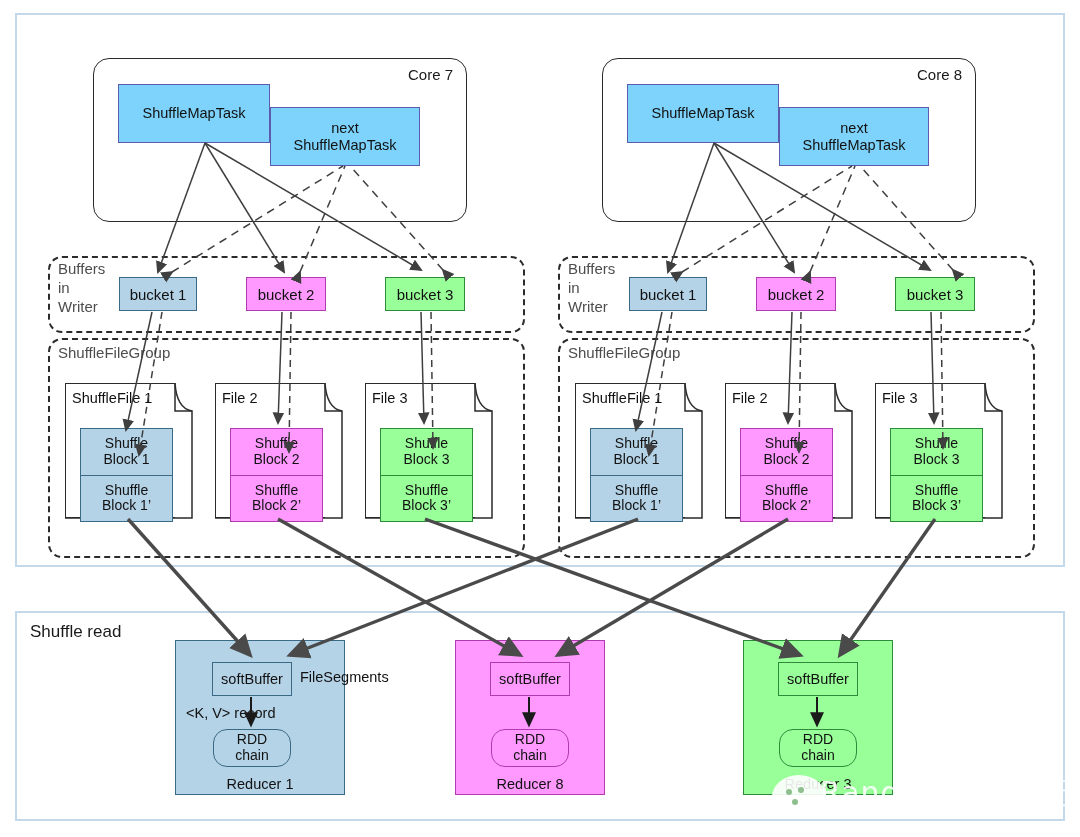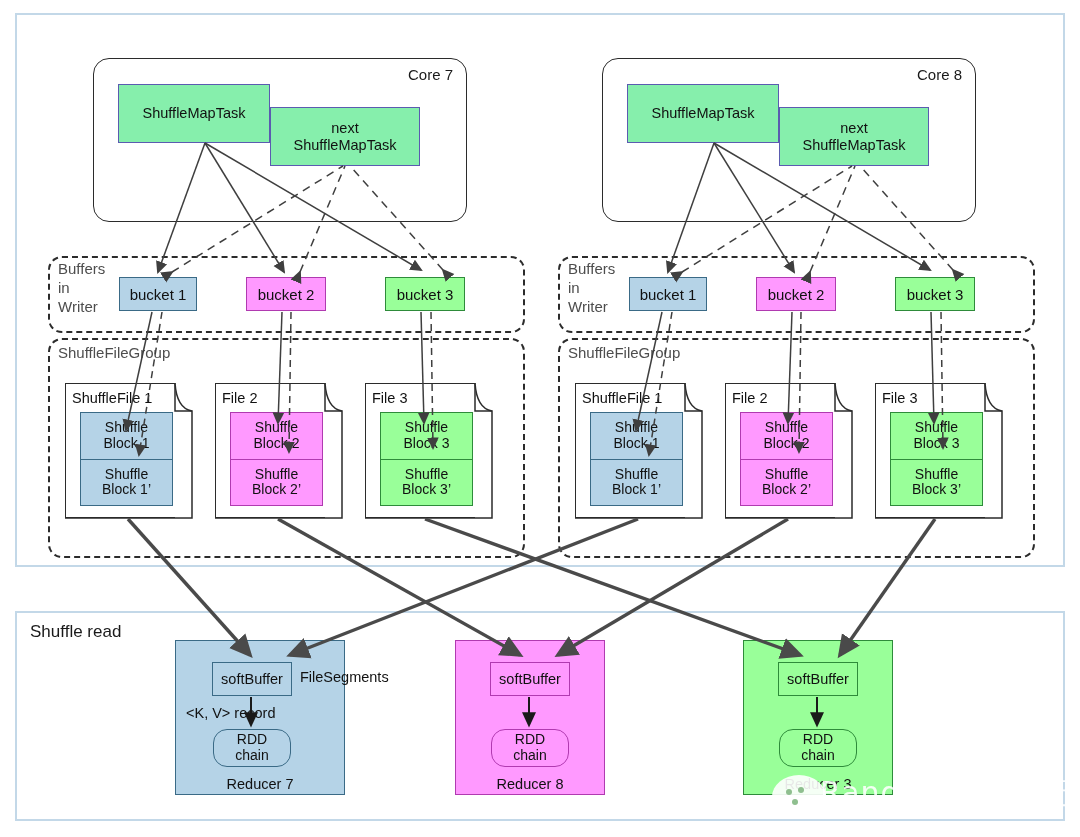--- a/index.html
+++ b/index.html
@@ -10,39 +10,39 @@
 
   
   .panel { border:2px solid #c3d8e8; background:transparent; }
   .panel-title { position:absolute; font-size:17px; color:#1a1a1a; white-space:nowrap; }
 
   
   .core-box { border:1.5px solid #2b2b2b; border-radius:16px; background:#fff; }
   .core-label { position:absolute; font-size:15px; color:#1a1a1a; }
 
   
-  .task { border:1.5px solid #5b5bb0; background:#86efac; color:#111; font-size:14.5px;
+  .task { border:1.5px solid #5b5bb0; background:#7dd3fc; color:#111; font-size:14.5px;
           display:flex; align-items:center; justify-content:center; text-align:center; line-height:1.15; }
 
   
   .dashgroup { border:2px dashed #2b2b2b; border-radius:14px; background:transparent; }
   .dash-label { position:absolute; font-size:15px; color:#4d4d4d; line-height:1.25; white-space:pre-line; }
 
   
   .bucket { font-size:15px; display:flex; align-items:center; justify-content:center;
             border:1.5px solid #3a6a86; background:#b5d3e7; color:#111; }
   .bucket.b2 { border-color:#b03ab0; background:#ff99ff; }
   .bucket.b3 { border-color:#2e8b3a; background:#99ff99; }
 
   
   .file { background:#fff; border:1.5px solid #2b2b2b; border-right:none; }
   .file-label { position:absolute; font-size:14.5px; color:#111; }
 
   
-  .blockstack { border:1.5px solid #3a6a86; background:#b5d3e7; }
+  .blockstack { border:1.5px solid #3a6a86; background:#b5d3e7;margin-top:16px; }
   .blockstack.p { border-color:#b03ab0; background:#ff99ff; }
   .blockstack.g { border-color:#2e8b3a; background:#99ff99; }
   .blockcell { font-size:14px; text-align:center; line-height:1.12; color:#111;
                display:flex; align-items:center; justify-content:center; white-space:pre-line; }
   .blockdiv { border-top:1.5px solid #3a6a86; }
   .blockdiv.p { border-top-color:#b03ab0; }
   .blockdiv.g { border-top-color:#2e8b3a; }
 
   
   .reducer { border:1.5px solid #3a6a86; background:#b5d3e7; }
@@ -192,21 +192,21 @@
     <div class="blockcell" style="flex:1;">Shuffle
 Block 3</div>
     <div class="blockcell blockdiv g" style="flex:1;">Shuffle
 Block 3’</div>
   </div>
 
   <div class="abs reducer" style="left:175px; top:640px; width:170px; height:155px;"></div>
   <div class="abs softbuf" style="left:212px; top:662px; width:80px; height:34px;">softBuffer</div>
   <div class="abs rdd" style="left:213px; top:729px; width:78px; height:38px;">RDD
 chain</div>
-  <div class="abs redname" style="left:175px; top:776px; width:170px;">Reducer 7</div>
+  <div class="abs redname" style="left:175px; top:776px; width:170px;">Reducer 1</div>
   <div class="abs note" style="left:300px; top:669px;">FileSegments</div>
   <div class="abs note" style="left:186px; top:705px;">&lt;K, V&gt;  record</div>
 
   <div class="abs reducer p" style="left:455px; top:640px; width:150px; height:155px;"></div>
   <div class="abs softbuf p" style="left:490px; top:662px; width:80px; height:34px;">softBuffer</div>
   <div class="abs rdd p" style="left:491px; top:729px; width:78px; height:38px;">RDD
 chain</div>
   <div class="abs redname" style="left:455px; top:776px; width:150px;">Reducer 8</div>
 
   <div class="abs reducer g" style="left:743px; top:640px; width:150px; height:155px;"></div>

